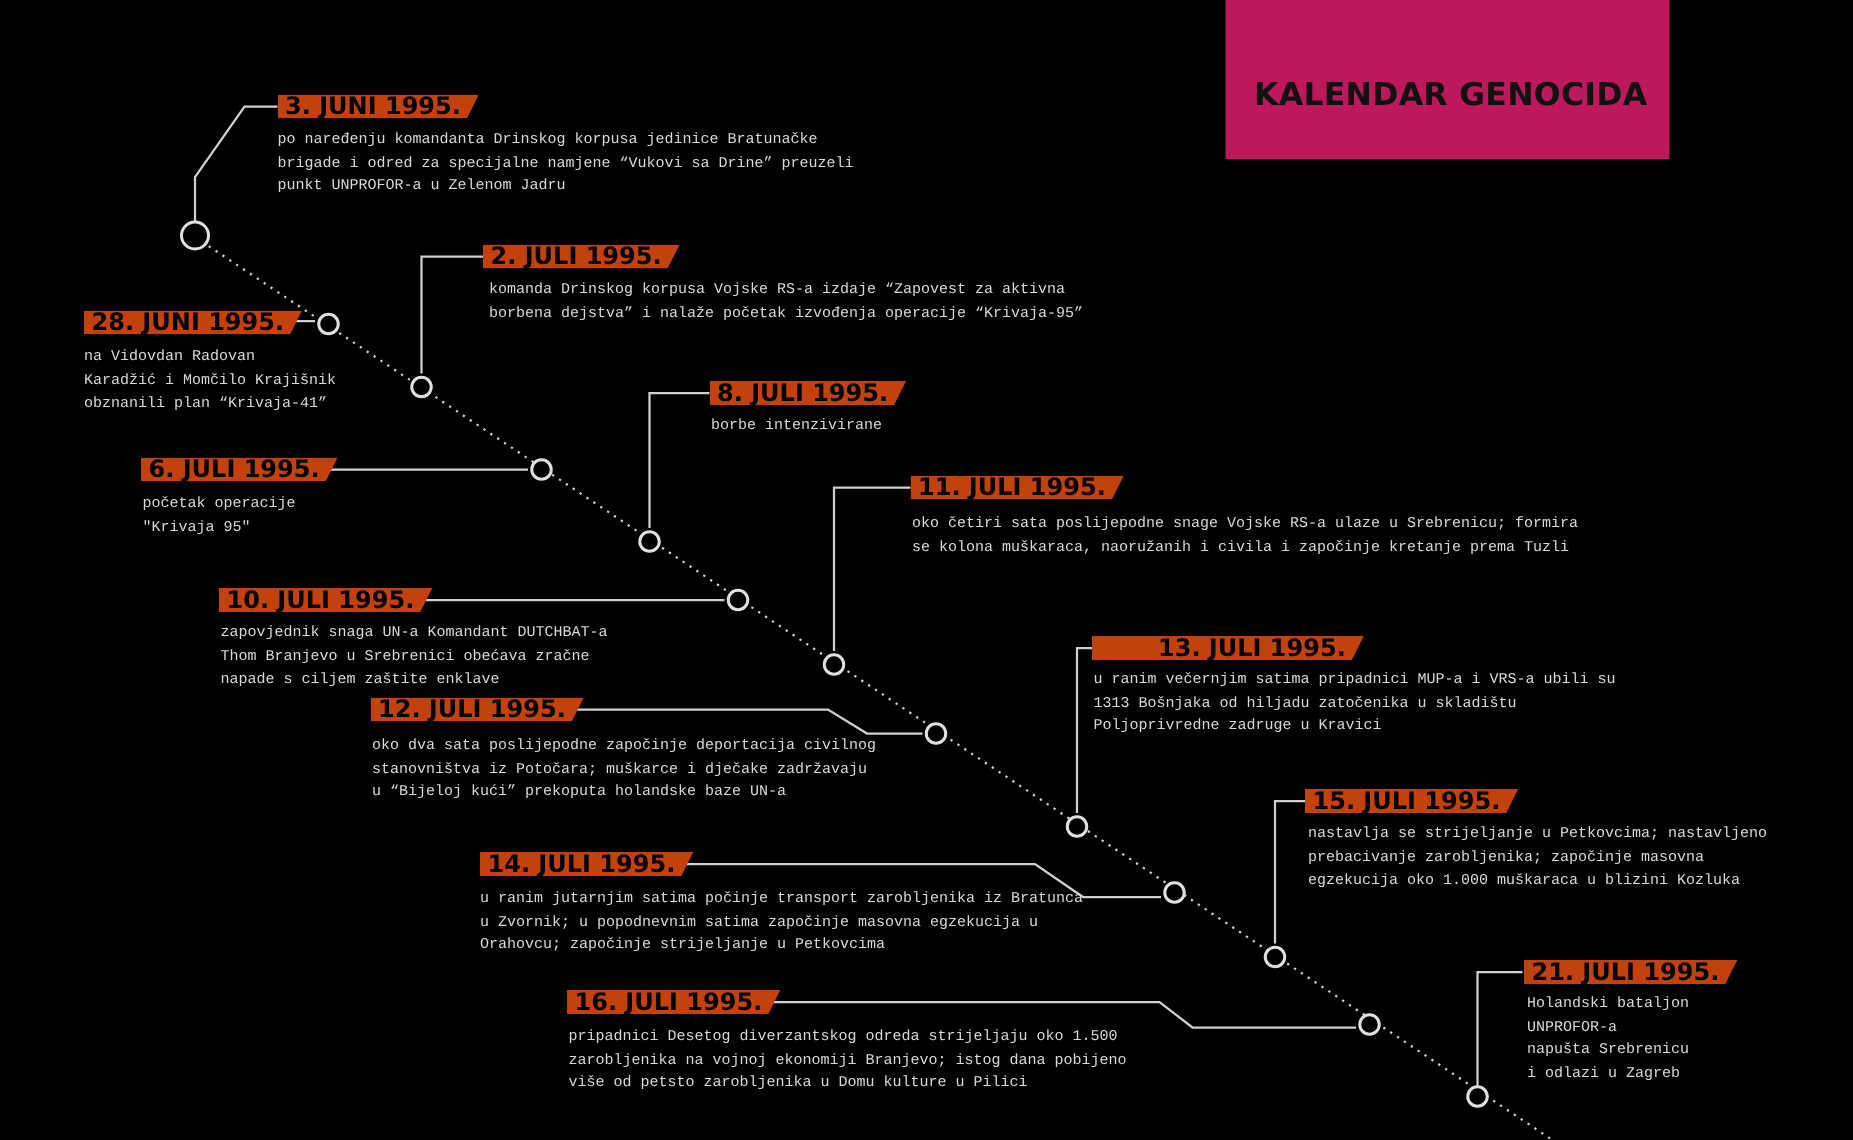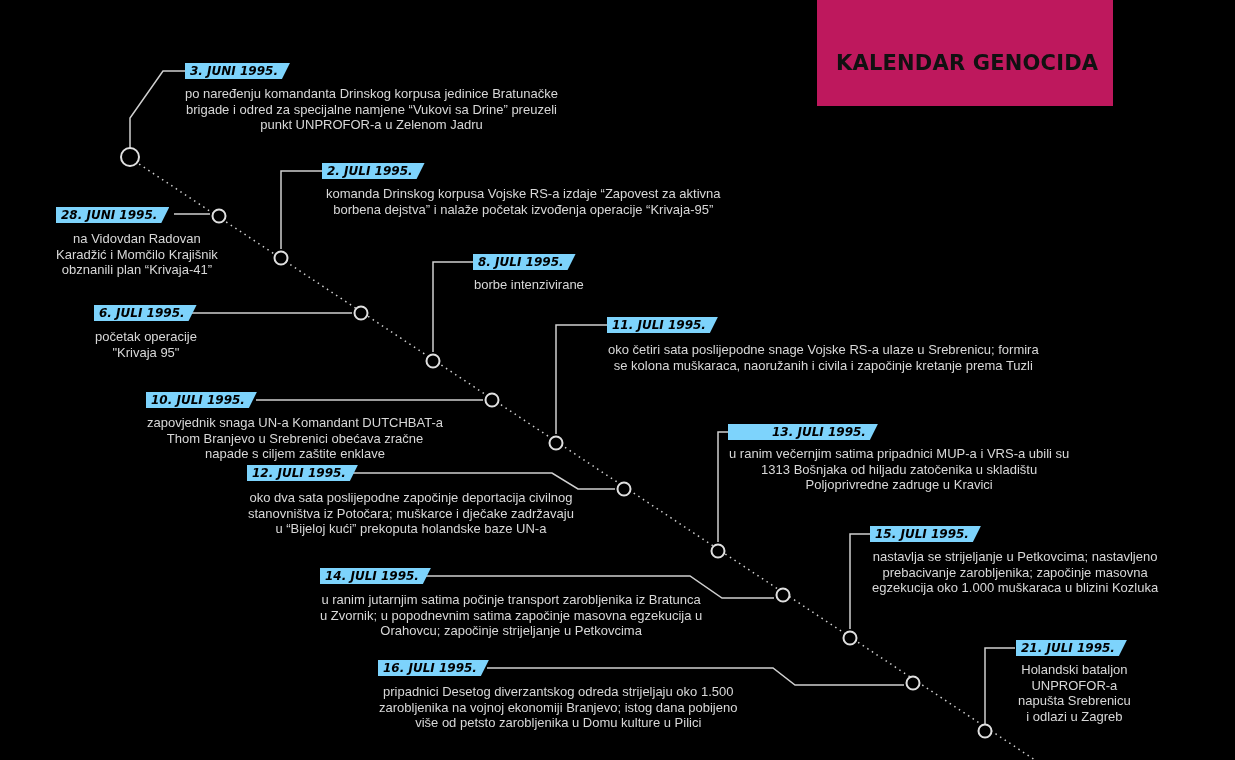--- a/index.html
+++ b/index.html
@@ -1,22 +1,22 @@
 <!DOCTYPE html>
 <html><head>
 <meta charset="utf-8">
 <style>
   html, body { margin: 0; padding: 0; background: #000; }
   body { width: 1235px; height: 760px; position: relative; overflow: hidden; font-family: "DejaVu Sans", sans-serif; }
   #canvas { position: absolute; left: 0; top: 0; width: 1235px; height: 760px; }
   svg.lines { position: absolute; left: 0; top: 0; width: 1235px; height: 760px; }
   .title-box { position: absolute; left: 817px; top: 0; width: 296px; height: 106px; background: #be185d; }
   .title-box span { position: absolute; left: 19px; top: 51px; font-family: "DejaVu Sans", sans-serif; font-weight: bold; font-size: 21px; color: #111; letter-spacing: 0.2px; }
-  .label { position: absolute; height: 16px; line-height: 16px; background: #7dd3fc; color: #000; font-weight: bold; font-size: 12px; padding: 0 12px 0 5px; clip-path: polygon(0 0, 100% 0, calc(100% - 8px) 100%, 0 100%); white-space: nowrap; font-family: "DejaVu Sans", sans-serif; font-style: italic; }
-  .desc { position: absolute; color: #d8d8d8; font-size: 13px; line-height: 15.5px; font-family: Liberation Sans, sans-serif; white-space: pre-line; text-align: center; }
+  .label { position: absolute; height: 16px; line-height: 16px; background: #c2410c; color: #000; font-weight: bold; font-size: 16px; padding: 0 12px 0 5px; clip-path: polygon(0 0, 100% 0, calc(100% - 8px) 100%, 0 100%); white-space: nowrap; font-family: "DejaVu Sans", sans-serif; }
+  .desc { position: absolute; color: #d8d8d8; font-size: 10px; line-height: 15.5px; font-family: Liberation Mono, monospace; white-space: pre-line; }
 </style>
 </head>
 <body>
 
 <div id="canvas">
 
   <svg class="lines" viewBox="0 0 1235 760" fill="none" stroke="#d0d0d0" stroke-width="1.5">
 
     <line x1="130" y1="158" x2="1035" y2="760" stroke-dasharray="1.5 4" stroke-width="1.5"></line>
 

